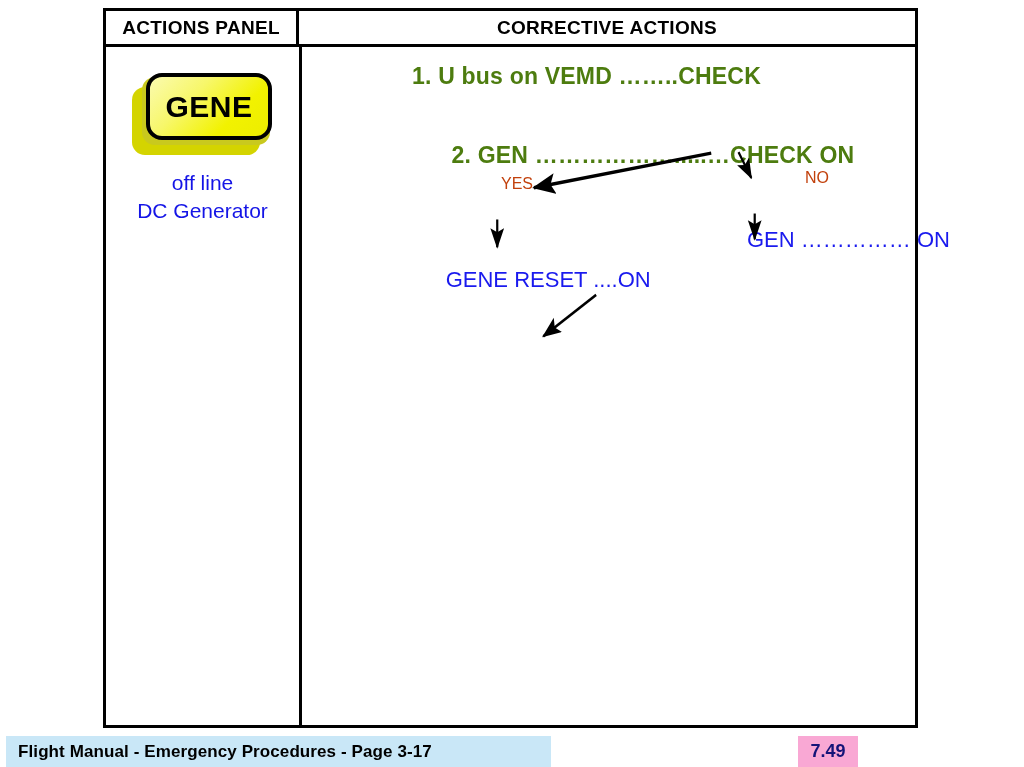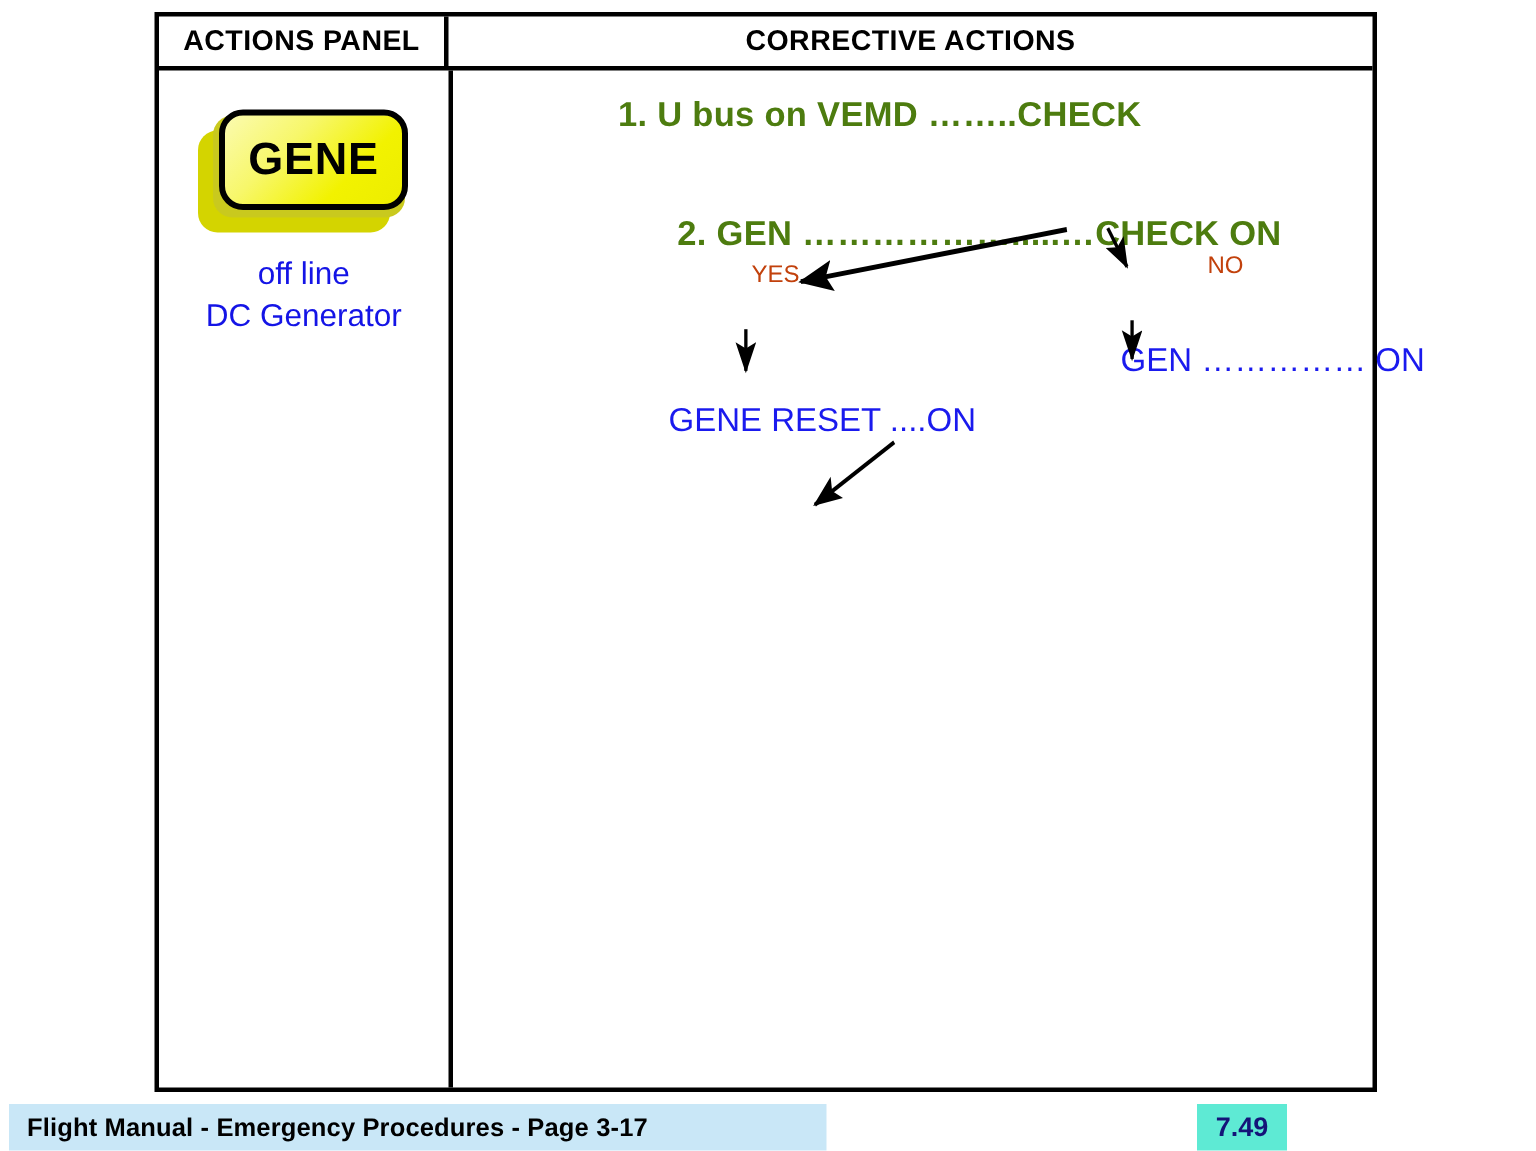--- a/index.html
+++ b/index.html
@@ -207,21 +207,21 @@
     font-weight: bold;
     color: #000000;
     letter-spacing: 0.1px;
   }
   #footer-page {
     position: absolute;
     right: 0;
     top: 0;
     width: 60px;
     height: 31px;
-    background: #5eead4;
+    background: #f9a8d4;
     display: flex;
     align-items: center;
     justify-content: center;
     font-size: 18px;
     font-weight: bold;
     color: #141478;
   }
 </style>
 </head>
 <body>

